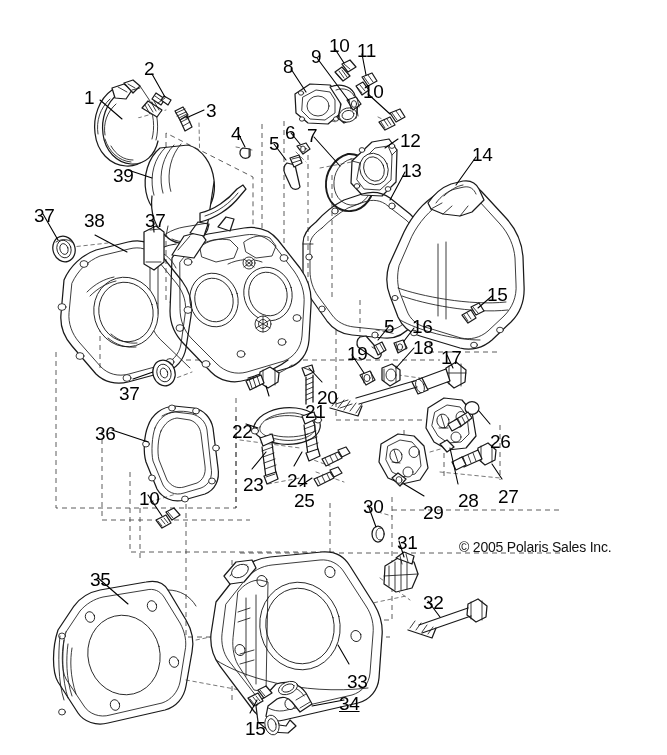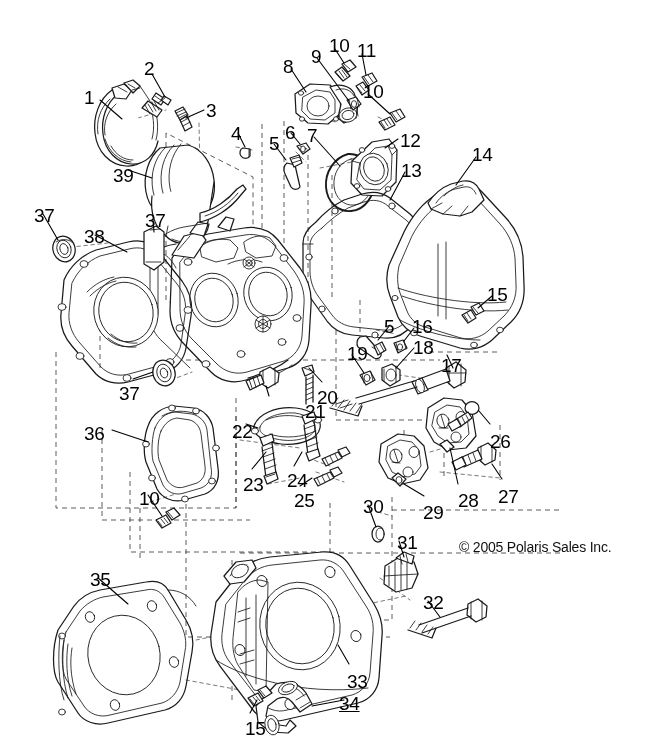--- a/index.html
+++ b/index.html
@@ -675,44 +675,44 @@
       <div class="callout" style="left: 283px; top: 57px;">8</div>
       <div class="callout" style="left: 311px; top: 47px;">9</div>
       <div class="callout" style="left: 329px; top: 36px;">10</div>
       <div class="callout" style="left: 357px; top: 41px;">11</div>
       <div class="callout" style="left: 363px; top: 82px;">10</div>
       <div class="callout" style="left: 400px; top: 131px;">12</div>
       <div class="callout" style="left: 401px; top: 161px;">13</div>
       <div class="callout" style="left: 472px; top: 145px;">14</div>
       <div class="callout" style="left: 487px; top: 285px;">15</div>
       <div class="callout" style="left: 412px; top: 317px;">16</div>
-      <div class="callout" style="left: 441px; top: 348px; margin-top: 8px;">17</div>
+      <div class="callout" style="left: 441px; top: 348px;">17</div>
       <div class="callout" style="left: 413px; top: 338px;">18</div>
       <div class="callout" style="left: 347px; top: 344px; text-align: center;">19</div>
       <div class="callout" style="left: 317px; top: 388px;">20</div>
       <div class="callout" style="left: 265px; top: 402px; margin-left: 40px;">21</div>
       <div class="callout" style="left: 232px; top: 422px;">22</div>
       <div class="callout" style="left: 243px; top: 475px;">23</div>
       <div class="callout" style="left: 287px; top: 471px;">24</div>
       <div class="callout" style="left: 294px; top: 491px; text-align: right;">25</div>
       <div class="callout" style="left: 490px; top: 432px;">26</div>
       <div class="callout" style="left: 498px; top: 487px;">27</div>
       <div class="callout" style="left: 458px; top: 491px;">28</div>
       <div class="callout" style="left: 423px; top: 503px;">29</div>
       <div class="callout" style="left: 363px; top: 497px;">30</div>
       <div class="callout" style="left: 397px; top: 533px;">31</div>
       <div class="callout" style="left: 423px; top: 593px;">32</div>
       <div class="callout" style="left: 347px; top: 672px;">33</div>
       <div class="callout" style="left: 339px; top: 694px; text-decoration: underline;">34</div>
       <div class="callout" style="left: 90px; top: 570px;">35</div>
-      <div class="callout" style="left: 84px; top: 424px;">36</div>
+      <div class="callout" style="left: 95px; top: 424px;">36</div>
       <div class="callout" style="left: 34px; top: 206px;">37</div>
       <div class="callout" style="left: 145px; top: 211px;">37</div>
       <div class="callout" style="left: 119px; top: 384px;">37</div>
-      <div class="callout" style="left: 84px; top: 227px;">38</div>
+      <div class="callout" style="left: 84px; top: 211px;">38</div>
       <div class="callout" style="left: 113px; top: 166px;">39</div>
       <div class="callout" style="left: 139px; top: 489px;">10</div>
       <div class="callout" style="left: 245px; top: 719px;">15</div>
       <div class="callout" style="left: 384px; top: 317px;">5</div>
     </div>
 
   <div id="copyright">© 2005 Polaris Sales Inc.</div>
 
 </div>
 

